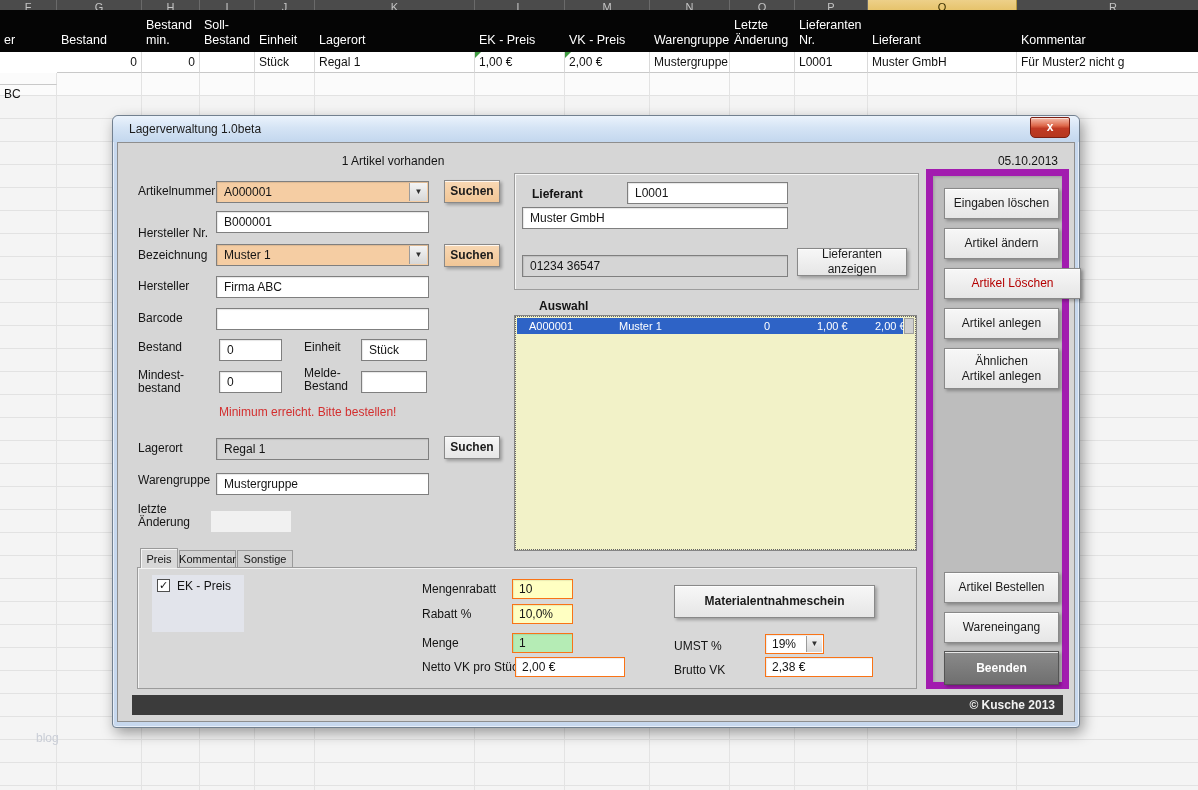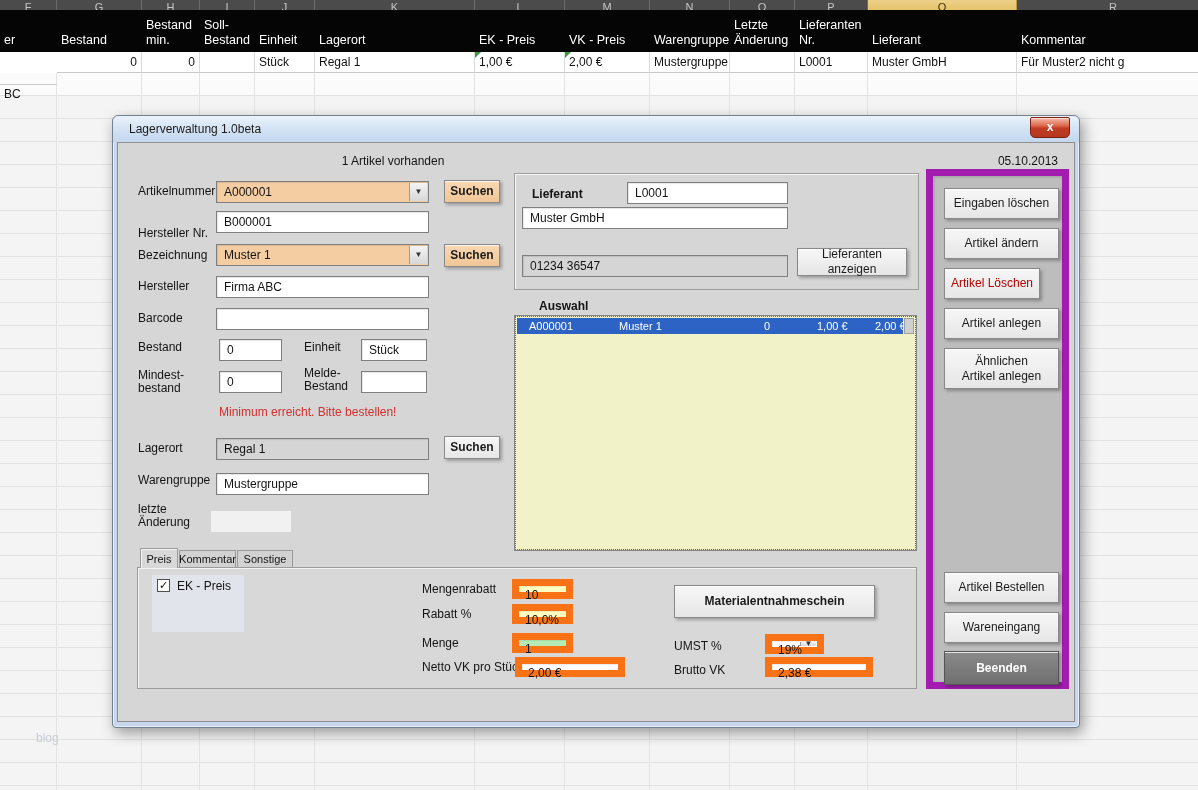--- a/index.html
+++ b/index.html
@@ -76,21 +76,21 @@
   .tab{position:absolute;box-sizing:border-box;font-size:11px;color:#141414;
     display:flex;align-items:center;justify-content:center;background:#D2D2D2;
     border:1px solid #9A9A9A;border-bottom:none;top:407px;height:17px;}
   .tab.active{top:405px;height:20px;background:#D8D8D8;z-index:2;border-radius:1px 1px 0 0;
     box-shadow:inset 1px 1px 0 #F5F5F5;}
   #tab-pane{position:absolute;left:19px;top:424px;width:780px;height:122px;box-sizing:border-box;
     border:1px solid #9B9B9B;background:#D8D8D8;box-shadow:inset 1px 1px 0 rgba(255,255,255,.7);z-index:1;}
   #chk-block{position:absolute;left:14px;top:7px;width:92px;height:57px;background:#E6E8F1;opacity:.75;}
   .chk{position:absolute;width:13px;height:13px;box-sizing:border-box;background:#FFFFFF;
     border:1px solid #4F4F4F;font-size:11px;font-weight:bold;line-height:11px;text-align:center;color:#111;}
-  .fld{position:absolute;box-sizing:border-box;height:20px;border:7px solid #f97316;
+  .fld{position:absolute;box-sizing:border-box;height:20px;border:1px solid #f97316;
     background:#FFFFFF;font-size:12px;line-height:18px;padding:0 6px;color:#141414;
     box-shadow:inset 1px 1px 1px rgba(0,0,0,.08);}
   .fld.yellow{background:#FFFFC2;}
   .fld.green{background:#B5ECB5;}
 
   #right-panel{position:absolute;left:808px;top:26px;width:143px;height:520px;box-sizing:border-box;
     background:#BDBDBD;border:7px solid #a21caf;box-shadow:inset 1px 1px 3px rgba(0,0,0,.18);}
   #dlg-footer{position:absolute;left:14px;right:11px;top:552px;height:20px;background:#3B3B3B;
     color:#F2F2F2;font-size:12px;font-weight:bold;display:flex;align-items:center;
     justify-content:flex-end;padding-right:8px;}
@@ -269,23 +269,26 @@
         <span>19%</span>
         <span class="combo-arrow" style="width:15px;">▼</span>
       </div>
       <div class="lbl" style="left:536px;top:96px;">Brutto VK</div>
       <div class="fld" style="left:627px;top:89px;width:108px;">2,38 €</div>
     </div>
 
     <div id="right-panel">
       <div class="btn" style="left:11px;top:12px;width:115px;height:31px;">Eingaben löschen</div>
       <div class="btn" style="left:11px;top:52px;width:115px;height:31px;">Artikel ändern</div>
-      <div class="btn red" style="left:11px;top:92px;width:96px;height:31px;">Artikel Löschen</div>
+      <div class="btn red" style="left:11px;top:92px;width:137px;height:31px;">Artikel Löschen</div>
       <div class="btn" style="left:11px;top:132px;width:115px;height:31px;">Artikel anlegen</div>
       <div class="btn" style="left:11px;top:172px;width:115px;height:41px;">Ähnlichen
 Artikel anlegen</div>
       <div class="btn" style="left:11px;top:396px;width:115px;height:31px;">Artikel Bestellen</div>
       <div class="btn" style="left:11px;top:436px;width:115px;height:31px;">Wareneingang</div>
       <div class="btn dark" style="left:11px;top:475px;width:115px;height:34px;">Beenden</div>
     </div>
 
+    <div id="dlg-footer">
+      <span>© Kusche 2013</span>
+    </div>
   </div>
 </div>
 
 </body></html>

